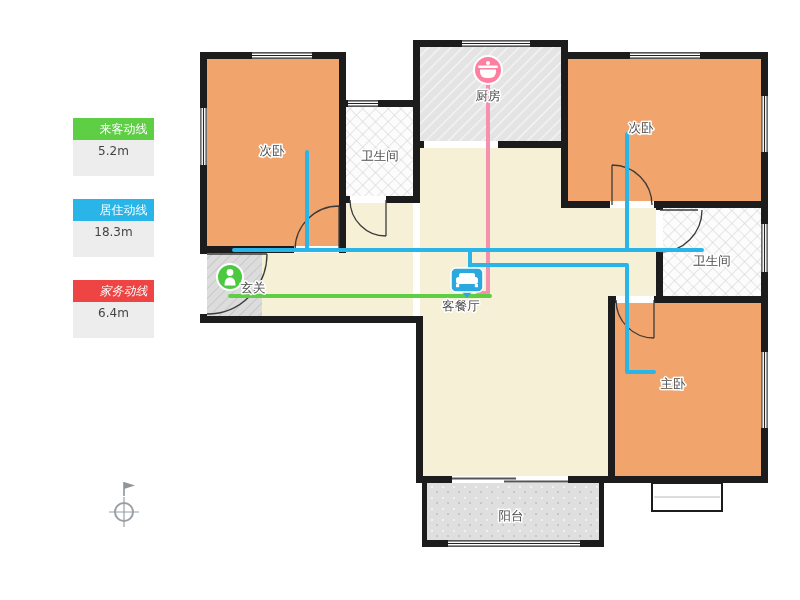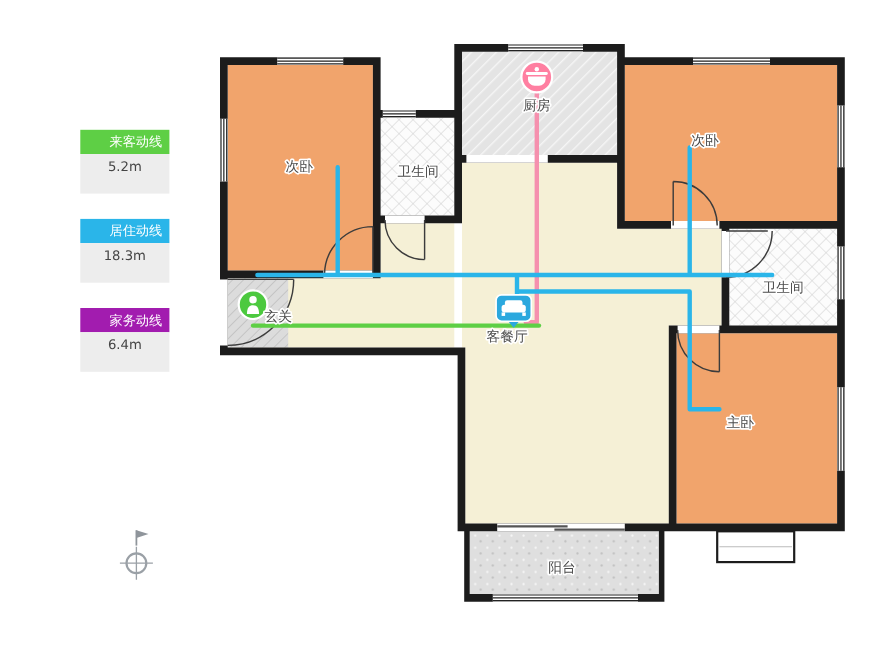--- a/index.html
+++ b/index.html
@@ -21,21 +21,21 @@
   <div class="legend">
     <div class="legend-item">
       <div class="legend-swatch" style="background-color: rgb(94, 207, 69);">来客动线</div>
       <div class="legend-value">5.2m</div>
     </div>
     <div class="legend-item">
       <div class="legend-swatch" style="background-color: rgb(42, 181, 233);">居住动线</div>
       <div class="legend-value">18.3m</div>
     </div>
     <div class="legend-item">
-      <div class="legend-swatch" style="background-color: #a21caf;">家务动线</div>
+      <div class="legend-swatch" style="background-color: #ef4444; font-style: italic;">家务动线</div>
       <div class="legend-value">6.4m</div>
     </div>
   </div>
 
   <svg class="plan-svg" width="800" height="600" viewBox="0 0 800 600">
     <defs>
       <pattern id="hatchKitchen" width="8" height="8" patternUnits="userSpaceOnUse" patternTransform="rotate(45)">
         <rect width="8" height="8" fill="#e4e4e4"></rect>
         <line x1="0" y1="0" x2="0" y2="8" stroke="#f6f6f6" stroke-width="2.5"></line>
       </pattern>

